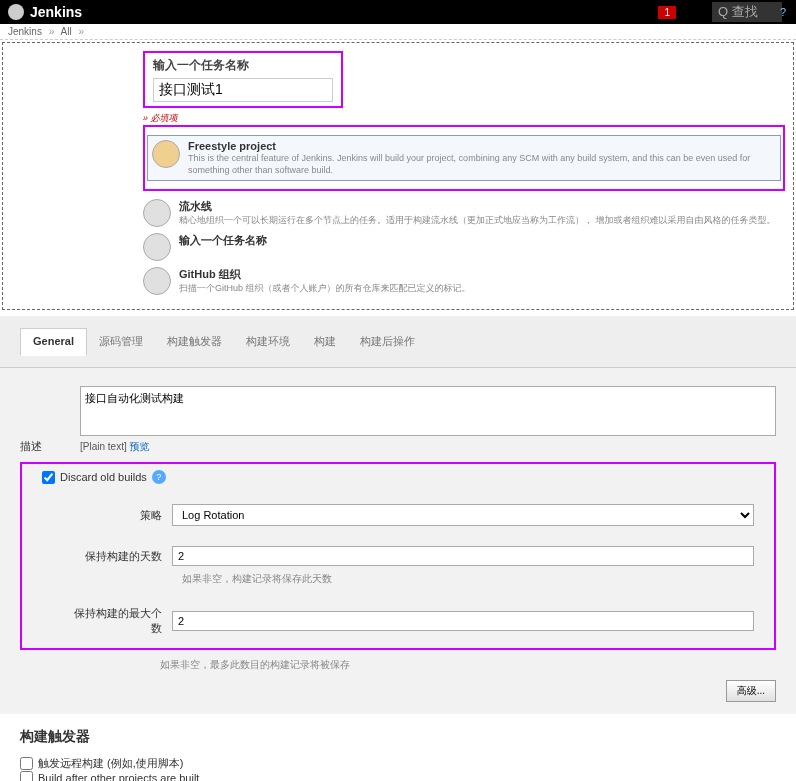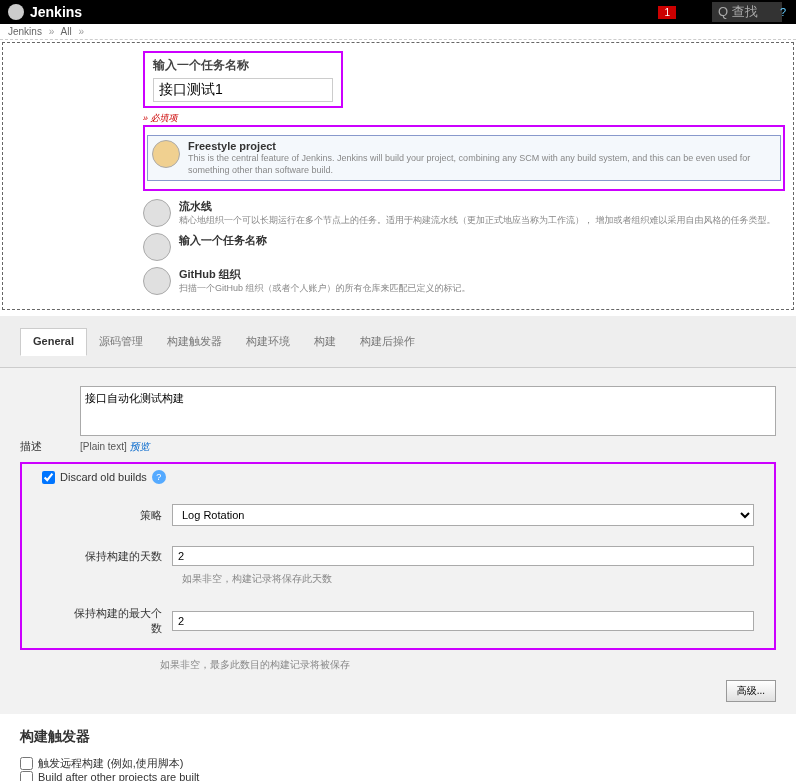--- a/index.html
+++ b/index.html
@@ -38,37 +38,37 @@
 .tabs { background: #eee; border-bottom: 1px solid #ccc; display: flex; padding: 12px 20px; }
 .tab { padding: 6px 12px; font-size: 11px; color: #777; cursor: pointer; }
 .tab.active { background: #fff; font-weight: bold; color: #333; border: 1px solid #ccc; border-bottom: 1px solid #fff; margin-bottom: -1px; }
 
 .config-body { background: #f2f2f2; padding: 12px 20px; }
 .row { display: flex; margin: 6px 0; align-items: flex-end; }
 .row-label { width: 60px; font-size: 11px; color: #333; padding-top: 3px; }
 .row-input { flex: 1; }
 .desc-area { width: 100%; height: 50px; border: 1px solid #aaa; padding: 4px; font-size: 11px; resize: none; }
 .plain-text { font-size: 10px; color: #555; margin-top: 2px; }
-.plain-text a { color: #06c; font-style: italic; }
+.plain-text a { color: #06c; }
 
 .discard-box { border: 2px solid #c0f; padding: 6px 20px; margin: 8px 0; }
 .checkbox-row { display: flex; align-items: center; gap: 5px; }
 .help-icon { float: right; width: 14px; height: 14px; background: #5af; border-radius: 50%; color: #fff; text-align: center; line-height: 14px; font-size: 9px; }
 
 .sub-row { display: flex; margin: 20px 0 6px 30px; align-items: center; }
 .sub-label { width: 100px; font-size: 11px; text-align: right; padding-right: 10px; }
 .sub-input { flex: 1; padding: 3px 5px; border: 1px solid #aaa; font-size: 11px; }
 .select-strategy { flex: 1; padding: 3px 5px; border: 1px solid #aaa; font-size: 11px; background: #fff; }
 .hint { font-size: 10px; color: #888; margin-left: 140px; margin-top: 2px; }
 
 .adv-btn { float: right; padding: 3px 10px; border: 1px solid #999; background: linear-gradient(#fff, #e0e0e0); font-size: 10px; margin-top: 8px; }
 
 .triggers { margin: 14px 20px; }
 .triggers h3 { font-size: 14px; font-weight: bold; margin-bottom: 10px; }
-.trigger-opt { margin: 0 0; display: flex; gap: 5px; font-size: 11px; }
+.trigger-opt { margin: 0 0; display: flex; align-items: center; gap: 5px; font-size: 11px; }
 </style>
 </head>
 <body>
 
 <div class="topbar">
   <span class="logo-icon"></span>
   <span class="logo-text">Jenkins</span>
   <span class="alert">1</span>
   <span class="search">Q 查找</span>
   <span class="help">?</span>

